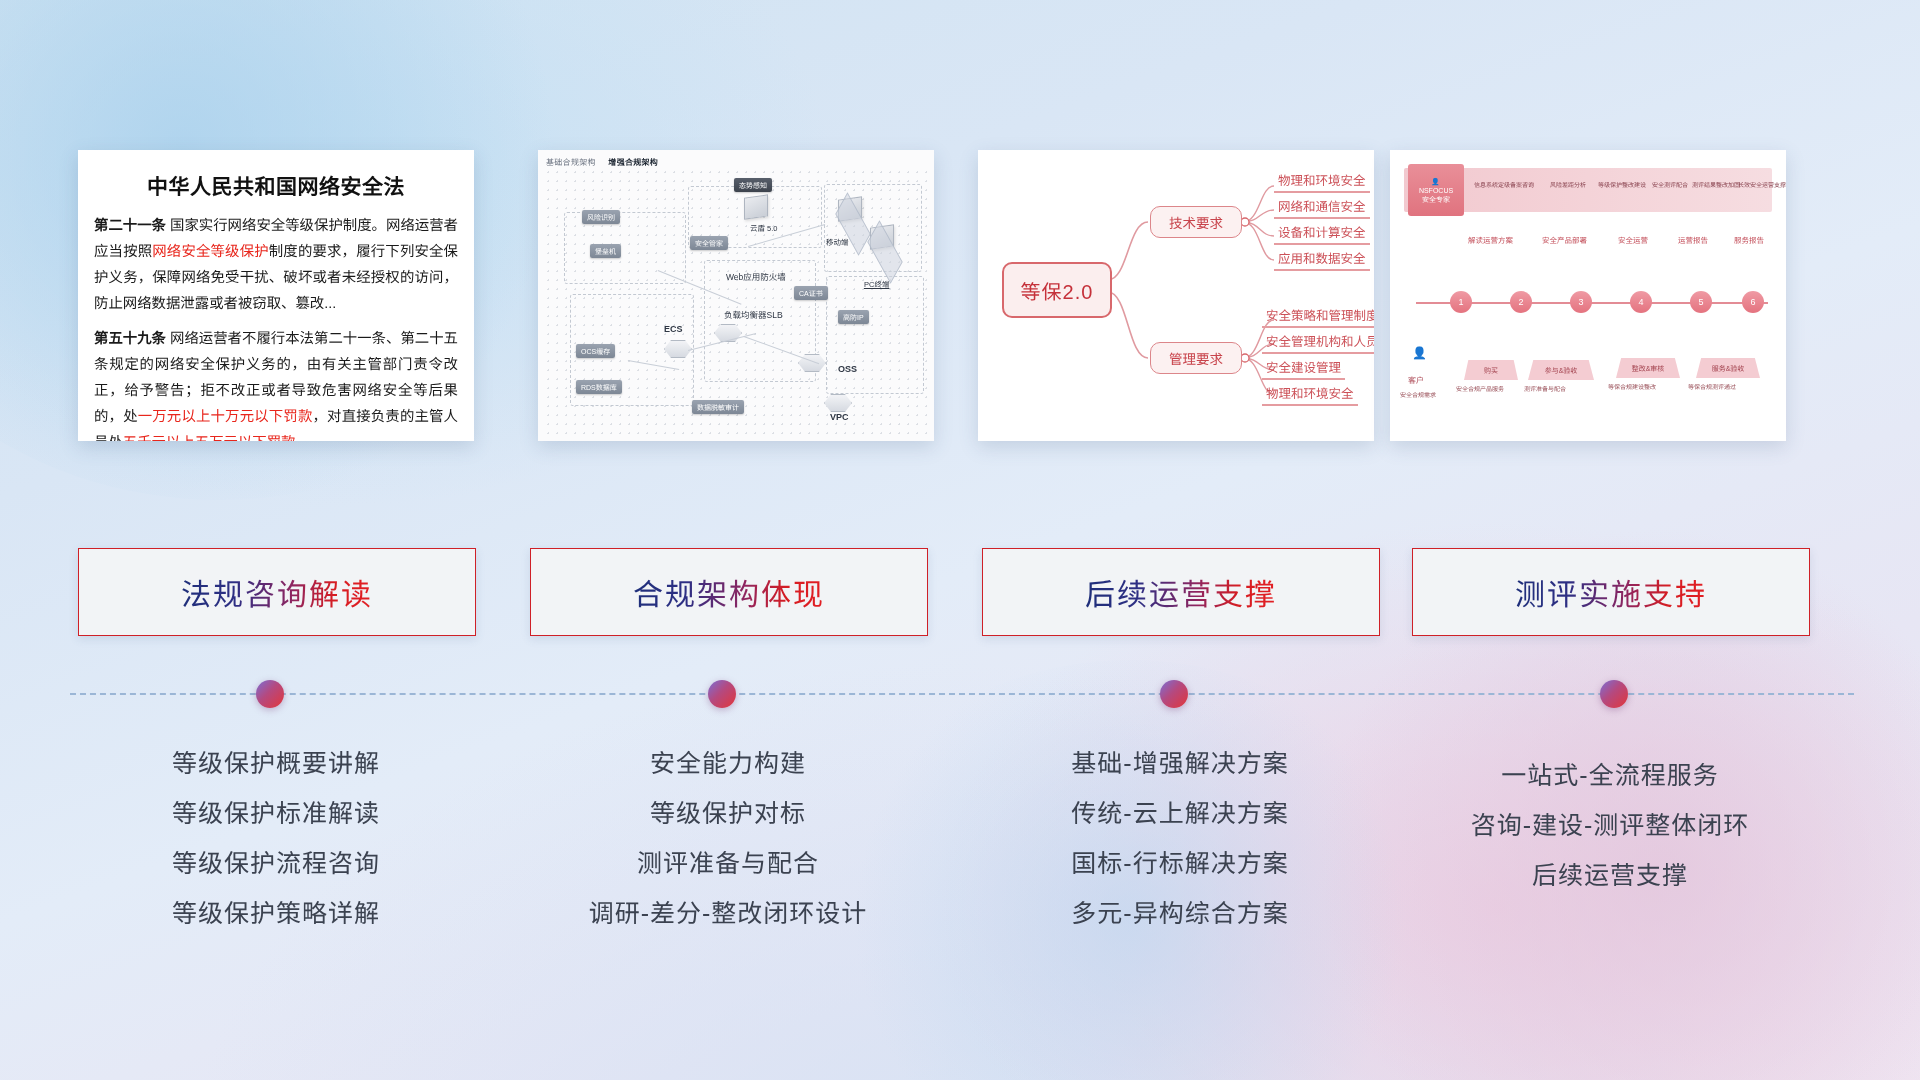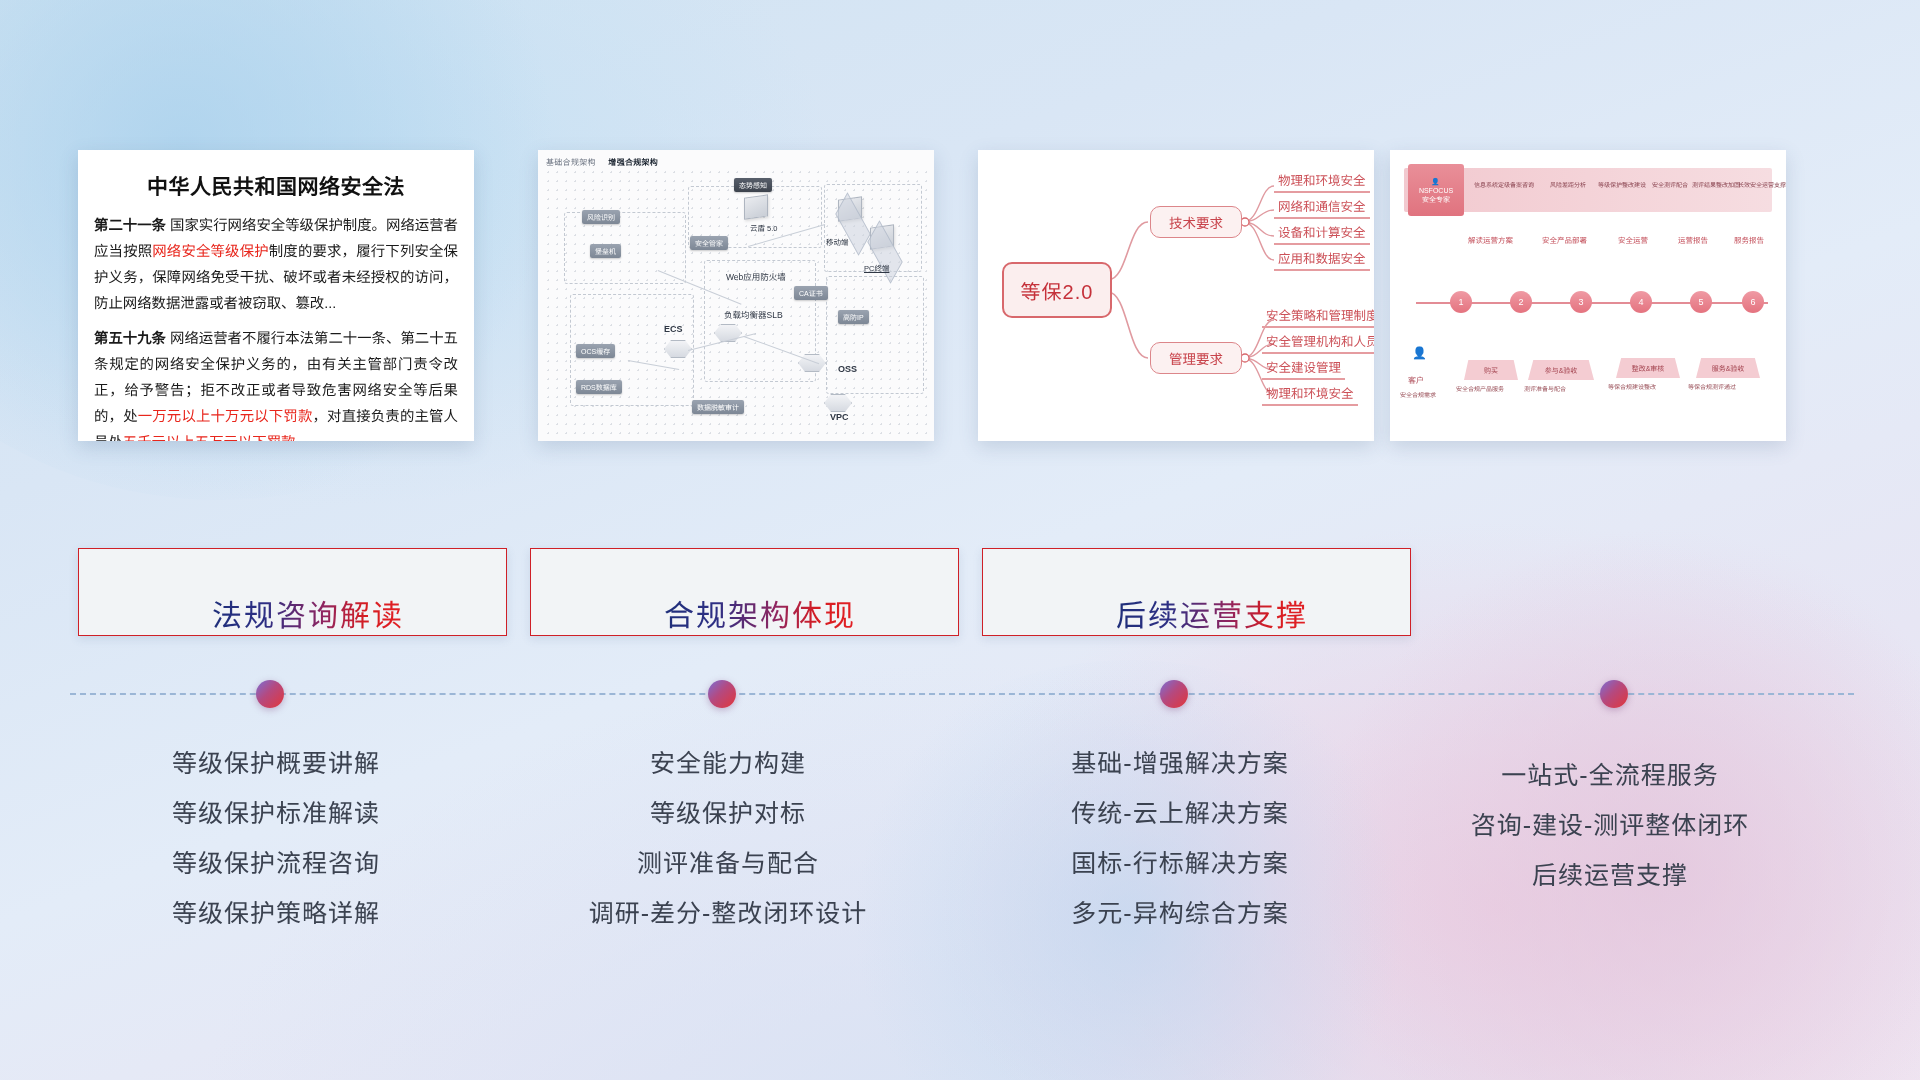--- a/index.html
+++ b/index.html
@@ -86,23 +86,22 @@
   .road .trap{position:absolute;background:#f4ccd2;color:#a3434f;font-size:7px;
       display:flex;align-items:center;justify-content:center;
       clip-path:polygon(8% 0,92% 0,100% 100%,0 100%);}
   .road .botLbl{position:absolute;font-size:6px;color:#9a5059;white-space:nowrap;}
   .road .miniIcon{position:absolute;font-size:12px;color:#e0737f;}
 
   
   .heads{position:absolute;left:0;top:548px;width:1920px;height:88px;}
   .head{
     position:absolute;top:0;height:86px;background:#f2f4f6;border:1.6px solid #cf2027;
-    display:flex;align-items:flex-end;justify-content:center;
+    display:flex;align-items:center;justify-content:center;
     box-shadow:0 3px 9px rgba(70,100,140,.14);
-    padding-left:31px;
   }
   .head .txt{
     font-size:30px;font-weight:500;letter-spacing:2px;
     background:linear-gradient(90deg,#1f2f7a 0%,#2e2f84 28%,#8e2560 58%,#d61d22 80%,#e21f24 100%);
     -webkit-background-clip:text;background-clip:text;color:transparent;
   }
   .head.h1{left:78px;width:396px;}
   .head.h2{left:530px;width:396px;}
   .head.h3{left:982px;width:396px;}
   .head.h4{left:1412px;width:396px;}
@@ -168,21 +167,21 @@
       <div class="chip" style="left:38px;top:194px;">OCS缓存</div>
       <div class="chip" style="left:38px;top:230px;">RDS数据库</div>
       <div class="chip" style="left:154px;top:250px;">数据脱敏审计</div>
 
       <div class="box3d" style="left:206px;top:46px;"></div>
       <div class="box3d" style="left:300px;top:48px;"></div>
       <div class="box3d" style="left:332px;top:76px;"></div>
       <div class="plate" style="left:292px;top:62px;"></div>
       <div class="plate" style="left:324px;top:90px;"></div>
       <div class="lbl" style="left:288px;top:86px;">移动端</div>
-      <div class="lbl" style="left:326px;top:112px;text-decoration:underline;">PC终端</div>
+      <div class="lbl" style="left:326px;top:128px;text-decoration:underline;">PC终端</div>
       <div class="lbl" style="left:212px;top:72px;">云盾 5.0</div>
 
       <div class="lbl" style="left:188px;top:120px;font-size:8.5px;">Web应用防火墙</div>
       <div class="lbl" style="left:186px;top:158px;font-size:8.5px;">负载均衡器SLB</div>
       <div class="hexy" style="left:176px;top:174px;"></div>
       <div class="hexy" style="left:126px;top:190px;"></div>
       <div class="lbl" style="left:126px;top:174px;font-size:9px;font-weight:bold;">ECS</div>
       <div class="hexy" style="left:260px;top:204px;"></div>
       <div class="lbl" style="left:300px;top:214px;font-size:9px;font-weight:bold;">OSS</div>
       <div class="hexy" style="left:286px;top:244px;"></div>
@@ -282,20 +281,23 @@
 <div class="heads">
   <div class="head h1">
     <span class="txt">法规咨询解读</span>
   </div>
   <div class="head h2">
     <span class="txt">合规架构体现</span>
   </div>
   <div class="head h3">
     <span class="txt">后续运营支撑</span>
   </div>
+  <div class="head h4">
+    <span class="txt">测评实施支持</span>
+  </div>
 </div>
 
 <div class="timeline"></div>
 <div class="tdot" style="left:256px;"></div>
 <div class="tdot" style="left:708px;"></div>
 <div class="tdot" style="left:1160px;"></div>
 <div class="tdot" style="left:1600px;"></div>
 
 <div class="lists">
   <div class="col l1">

